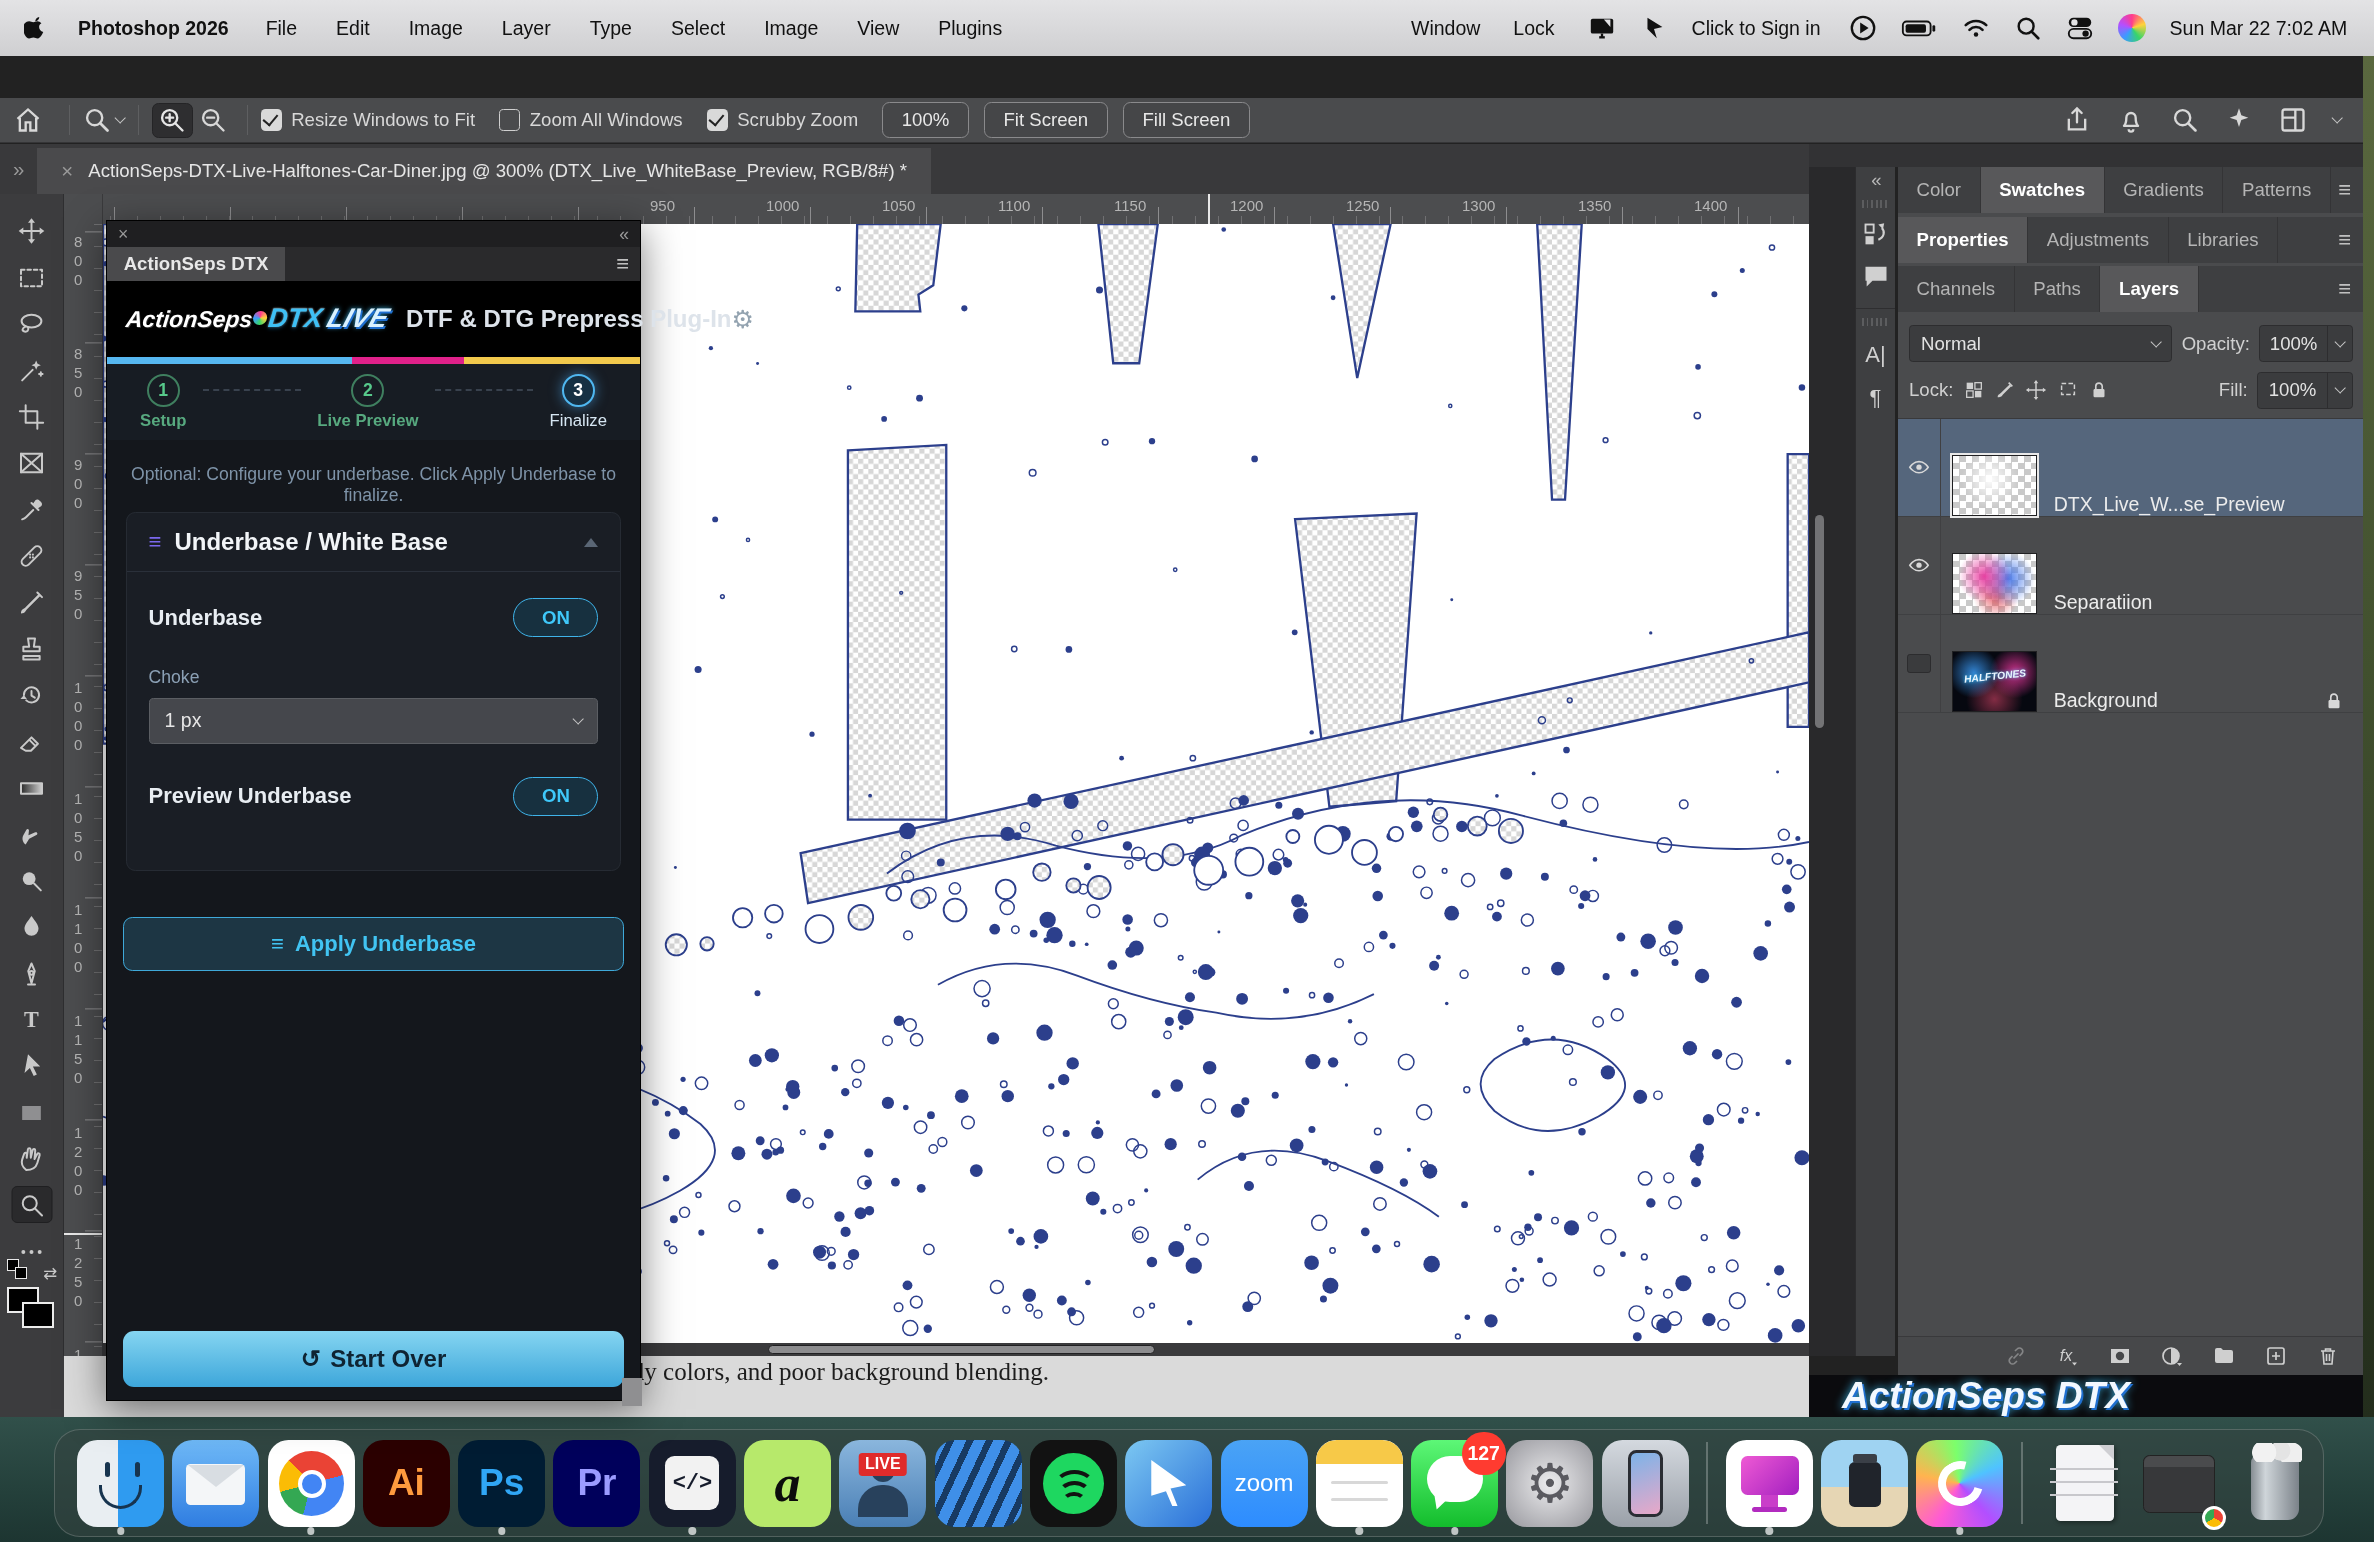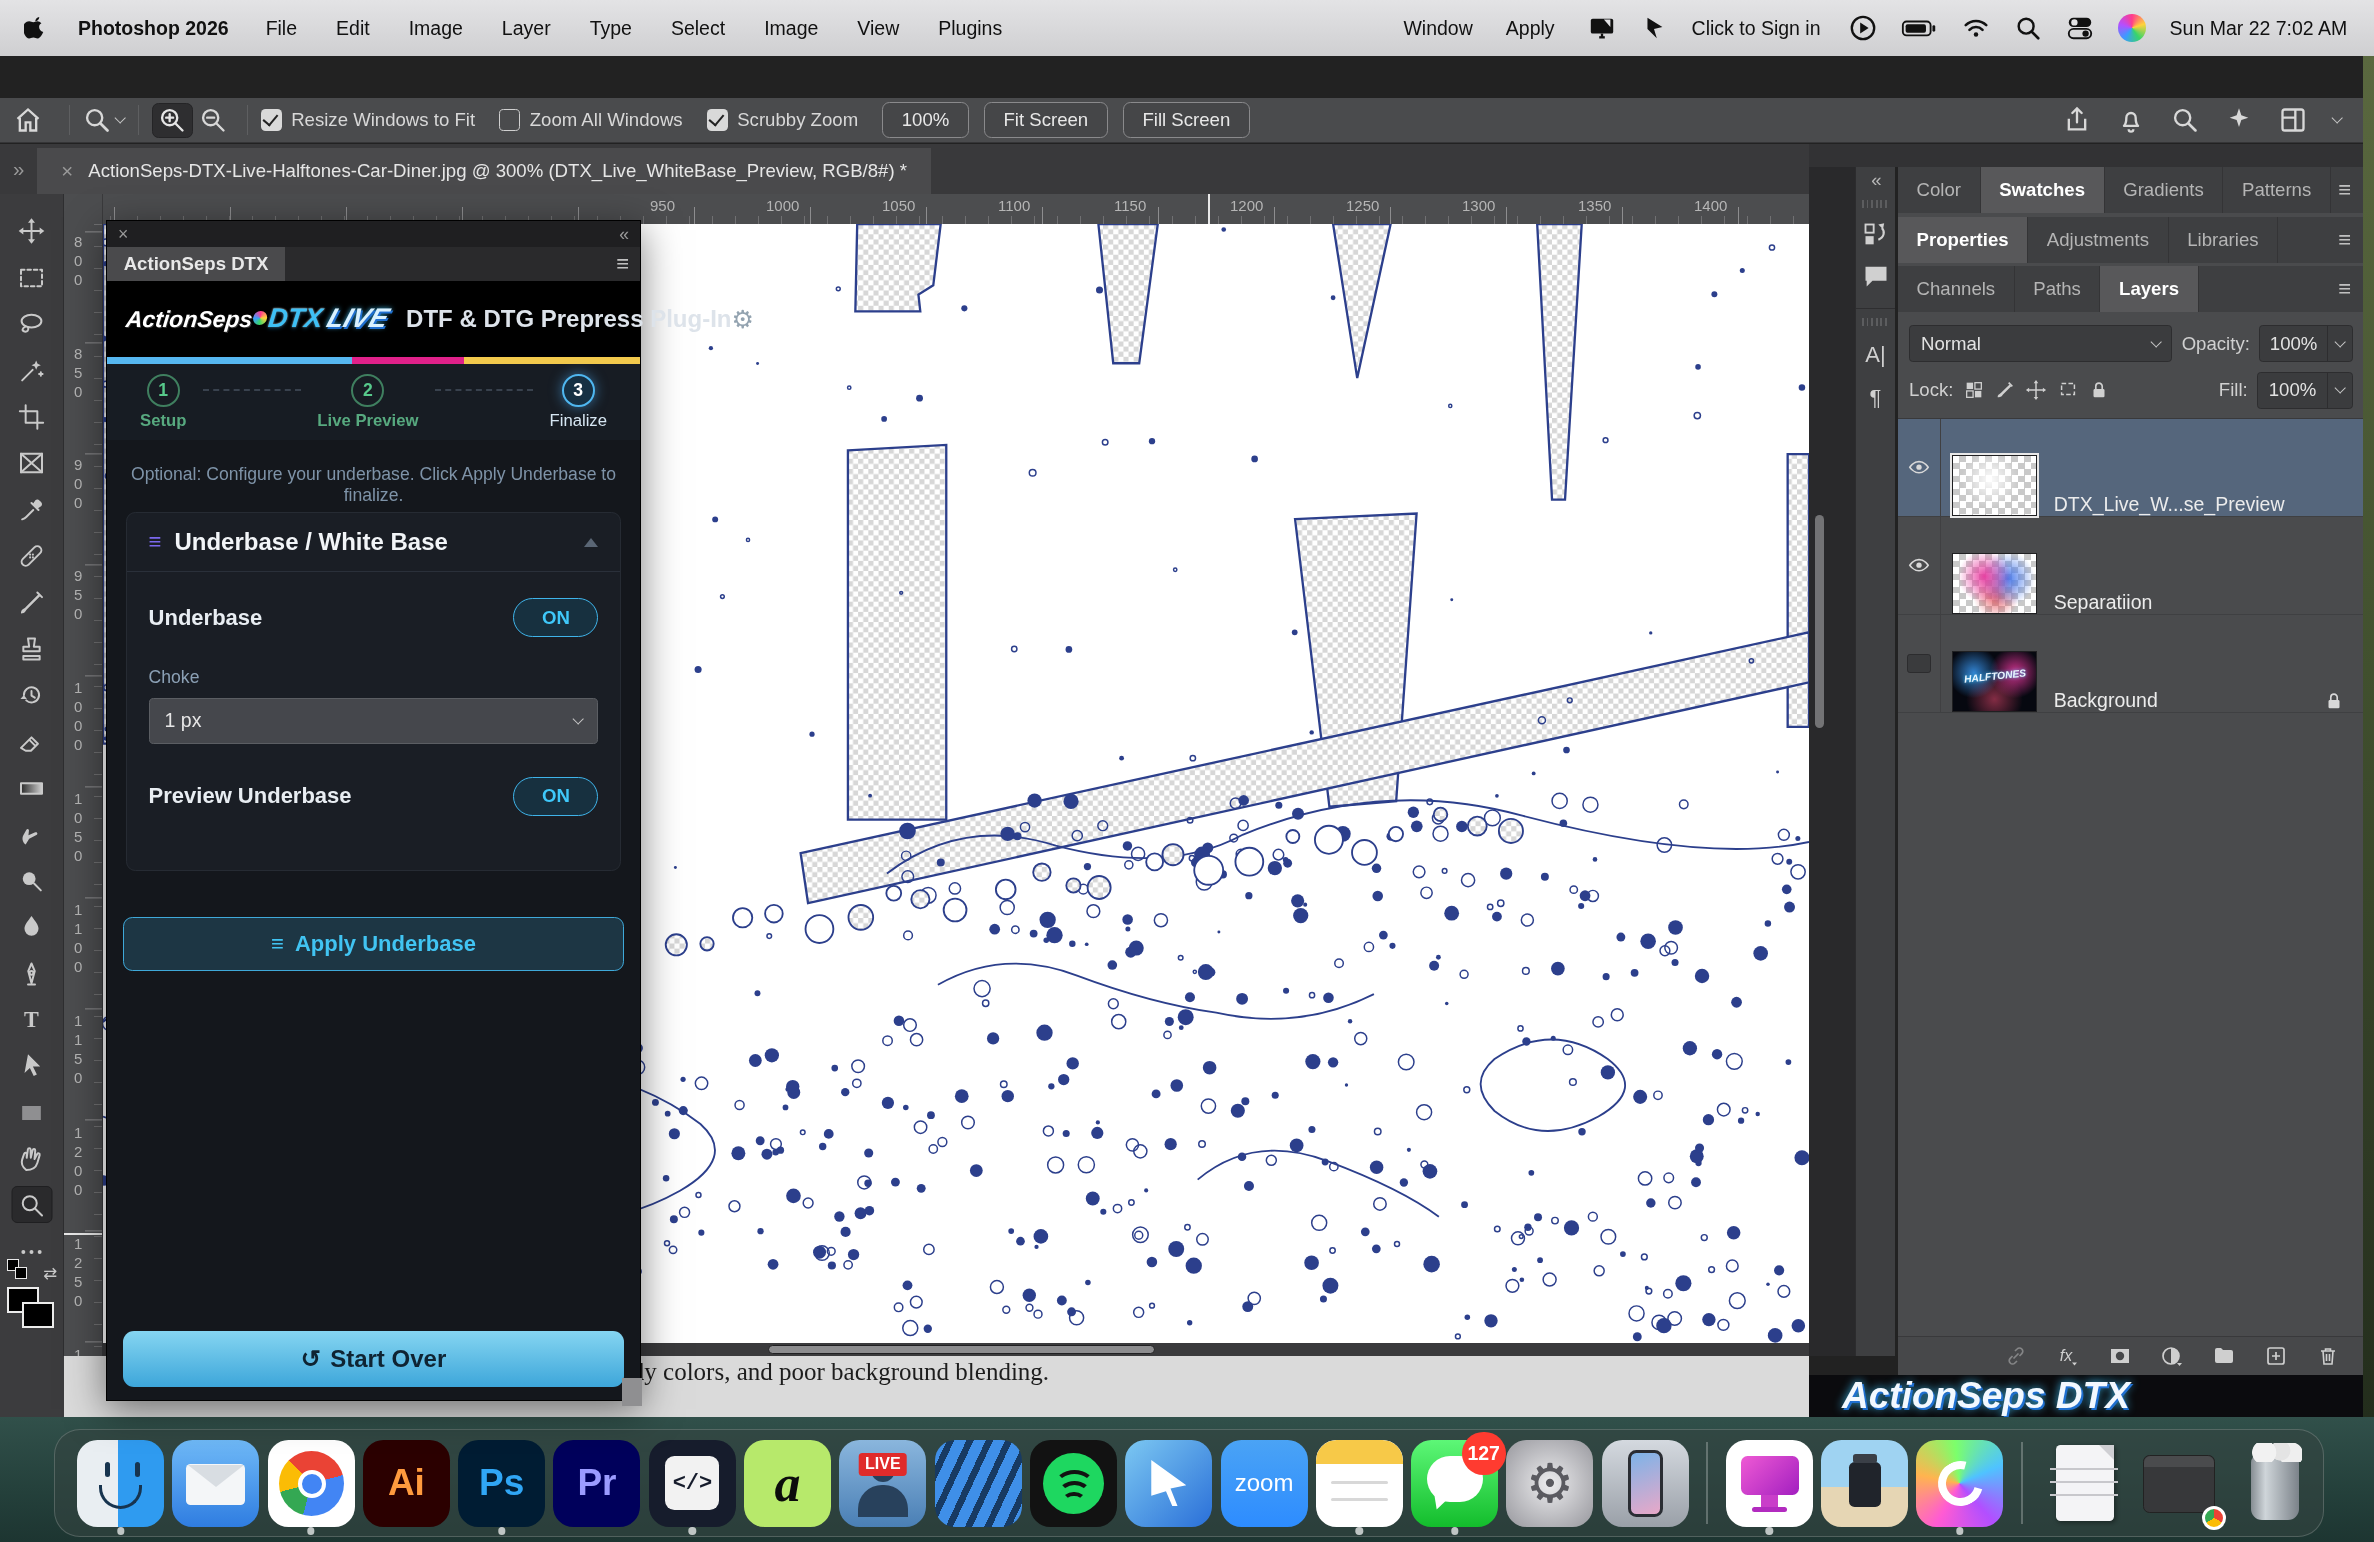--- a/index.html
+++ b/index.html
@@ -314,21 +314,21 @@
 
   <div id="menubar">
     <svg class="apple" viewBox="0 0 24 26">
       <path fill="#111" d="M16.6 1c.1 1.2-.4 2.3-1.1 3.1-.7.9-1.9 1.6-3.1 1.5-.1-1.1.5-2.3 1.1-3 .8-.9 2.1-1.5 3.1-1.6zM21 17.4c-.6 1.4-.9 2-1.7 3.2-1.1 1.7-2.7 3.9-4.6 3.9-1.7 0-2.2-1.1-4.5-1.1s-2.9 1.1-4.6 1.1c-1.9 0-3.4-2-4.5-3.7C-1.4 16.3-1.7 10.7.9 7.8 2.1 6.4 3.9 5.5 5.6 5.5c1.8 0 3 1.1 4.5 1.1 1.5 0 2.4-1.1 4.5-1.1 1.5 0 3.2.8 4.4 2.3-3.9 2.1-3.3 7.6 2 9.6z"></path>
     </svg>
     <span class="appname">Photoshop 2026</span>
     <span id="menus-left"><span class="menu-item">File</span><span class="menu-item">Edit</span><span class="menu-item">Image</span><span class="menu-item">Layer</span><span class="menu-item">Type</span><span class="menu-item">Select</span><span class="menu-item">Image</span><span class="menu-item">View</span><span class="menu-item">Plugins</span></span>
     <div id="menus-right">
       <span id="menus-right-items" style="display:flex">
           <span class="menu-item">Window</span>
-          <span class="menu-item">Apply</span>
+          <span class="menu-item">Lock</span>
         </span>
       <svg class="status-ic" viewBox="0 0 30 30">
         <rect x="3" y="5" width="24" height="16" rx="2" fill="#111"></rect>
         <path d="M12 25h6" stroke="#111" stroke-width="2.5"></path>
           <path d="M15 21v4" stroke="#111" stroke-width="2.5"></path>
         <path d="M17 6l7 8V6z" fill="#e3e3e5"></path>
       </svg>
       <svg class="status-ic" viewBox="0 0 30 30">
         <path fill="#111" d="M8 4l16 10-9 2 3 10L8 16z"></path>
       </svg>

